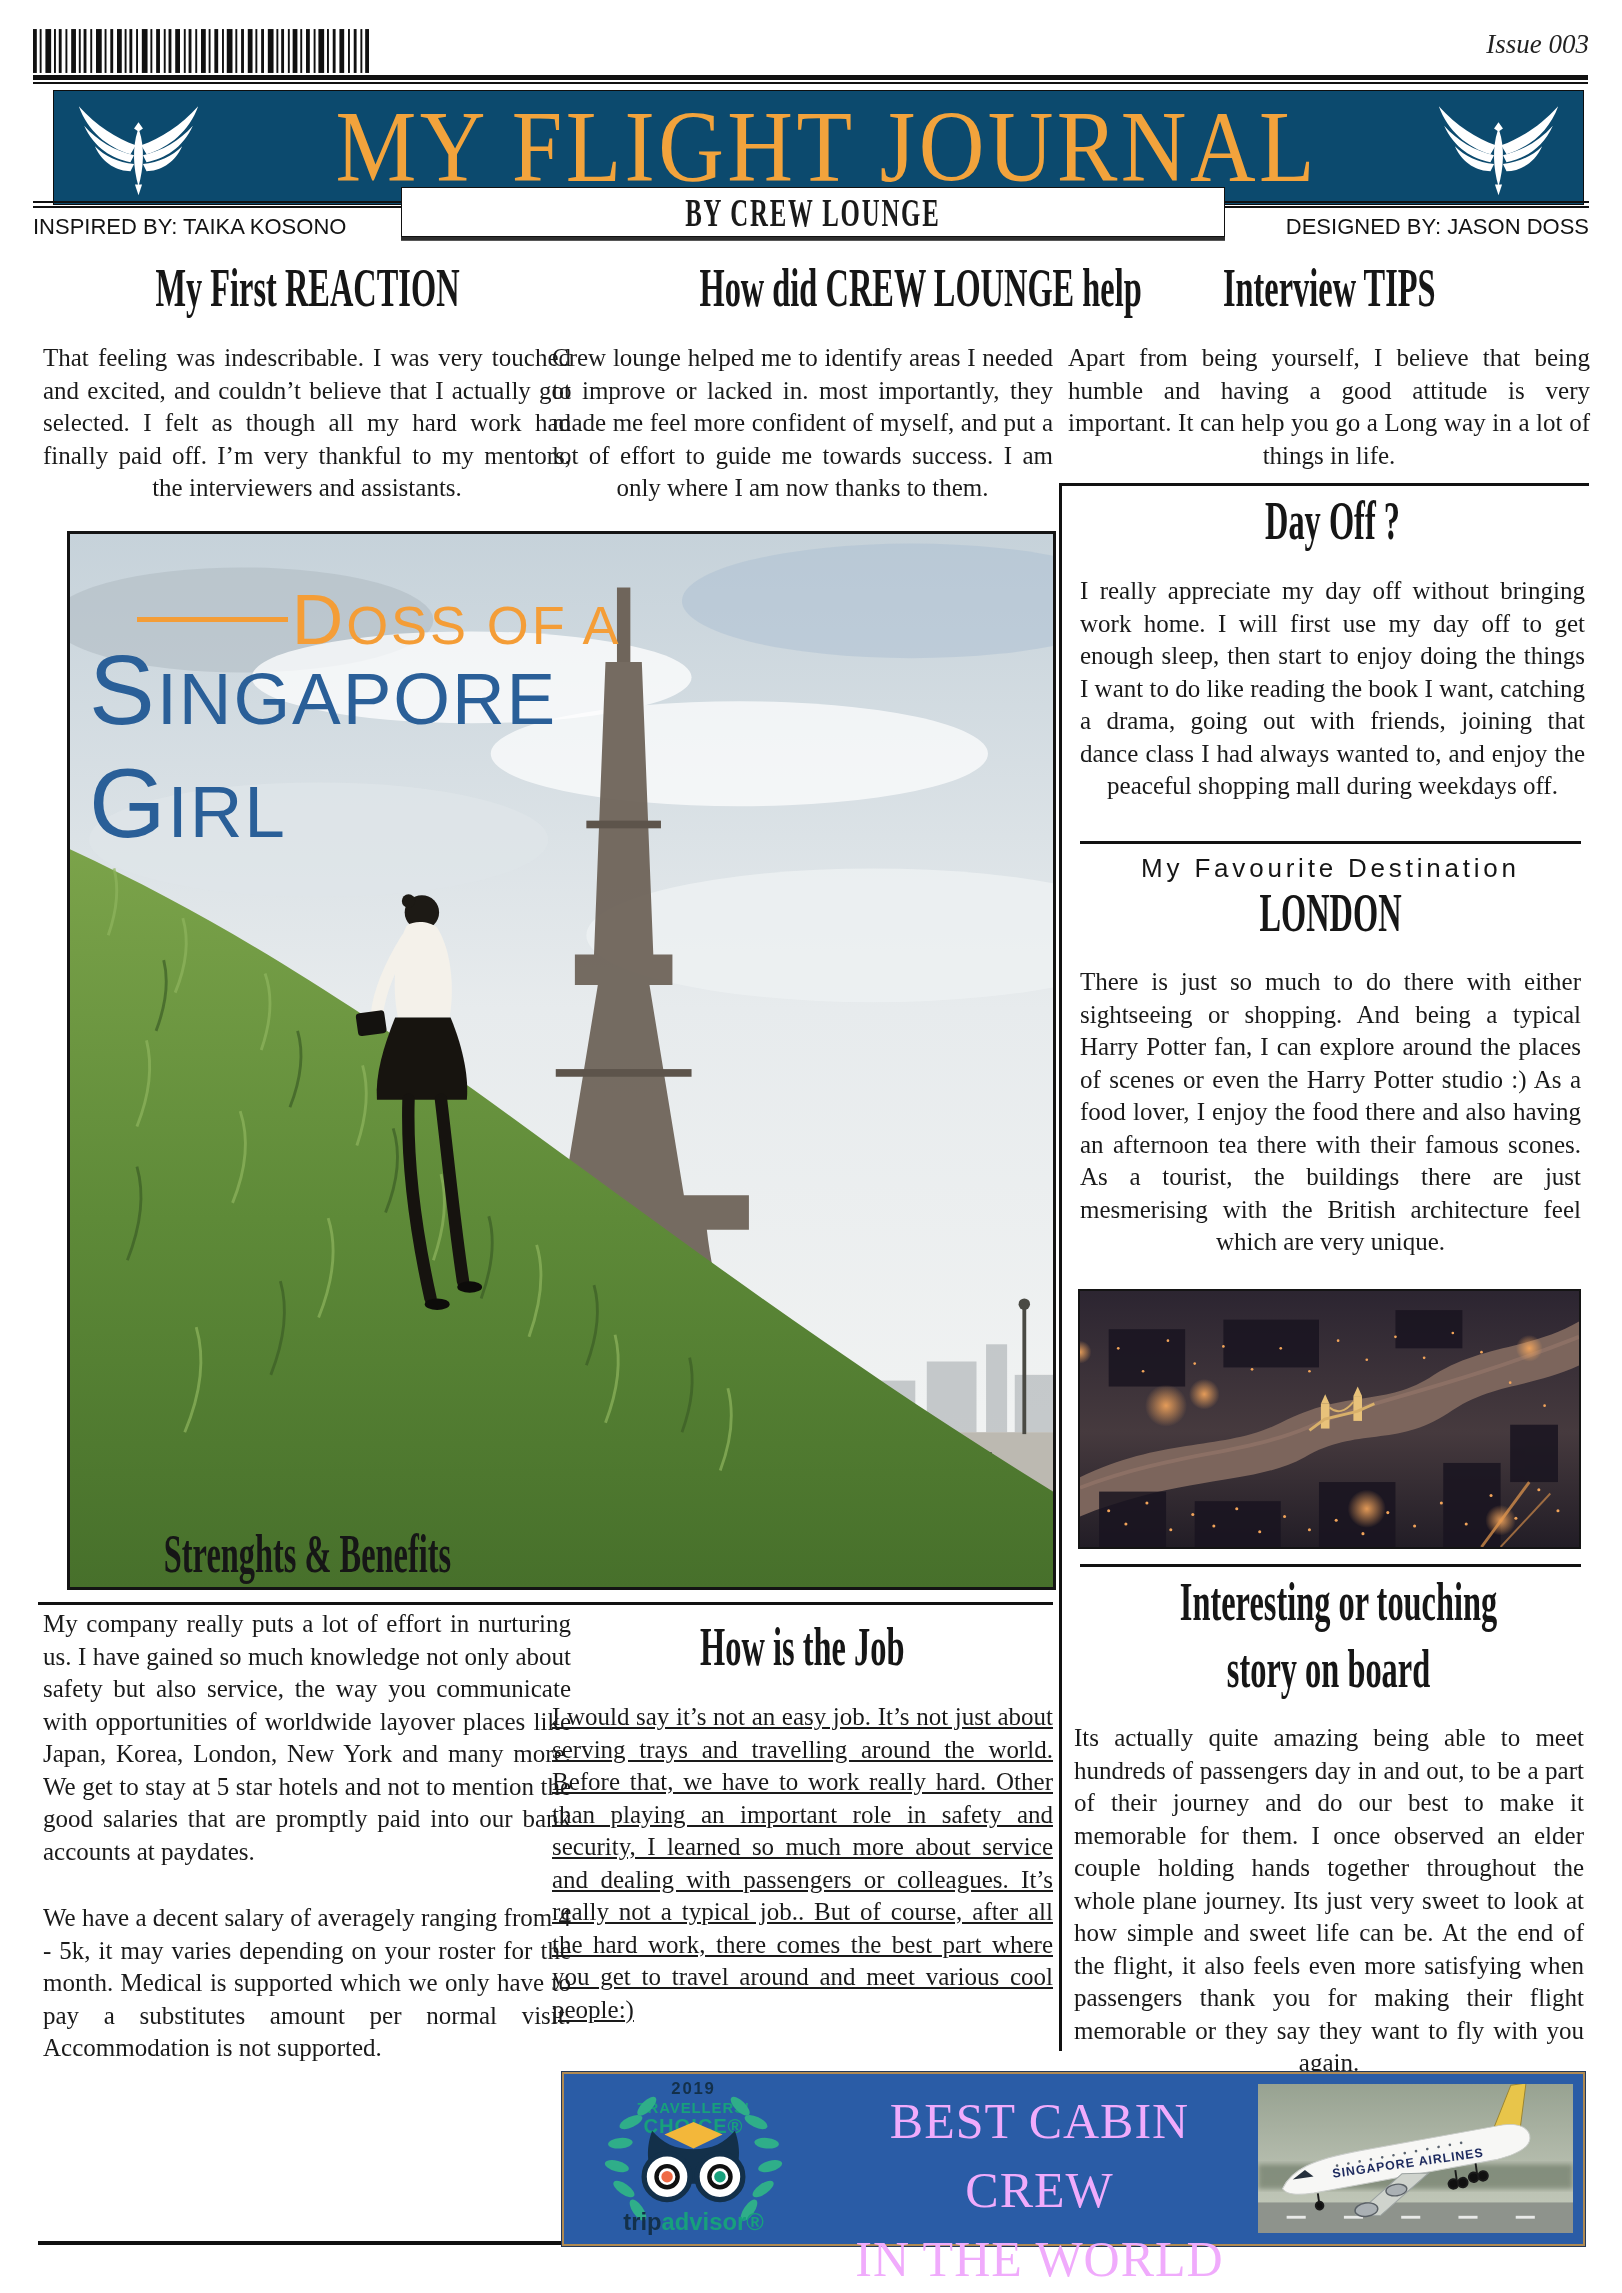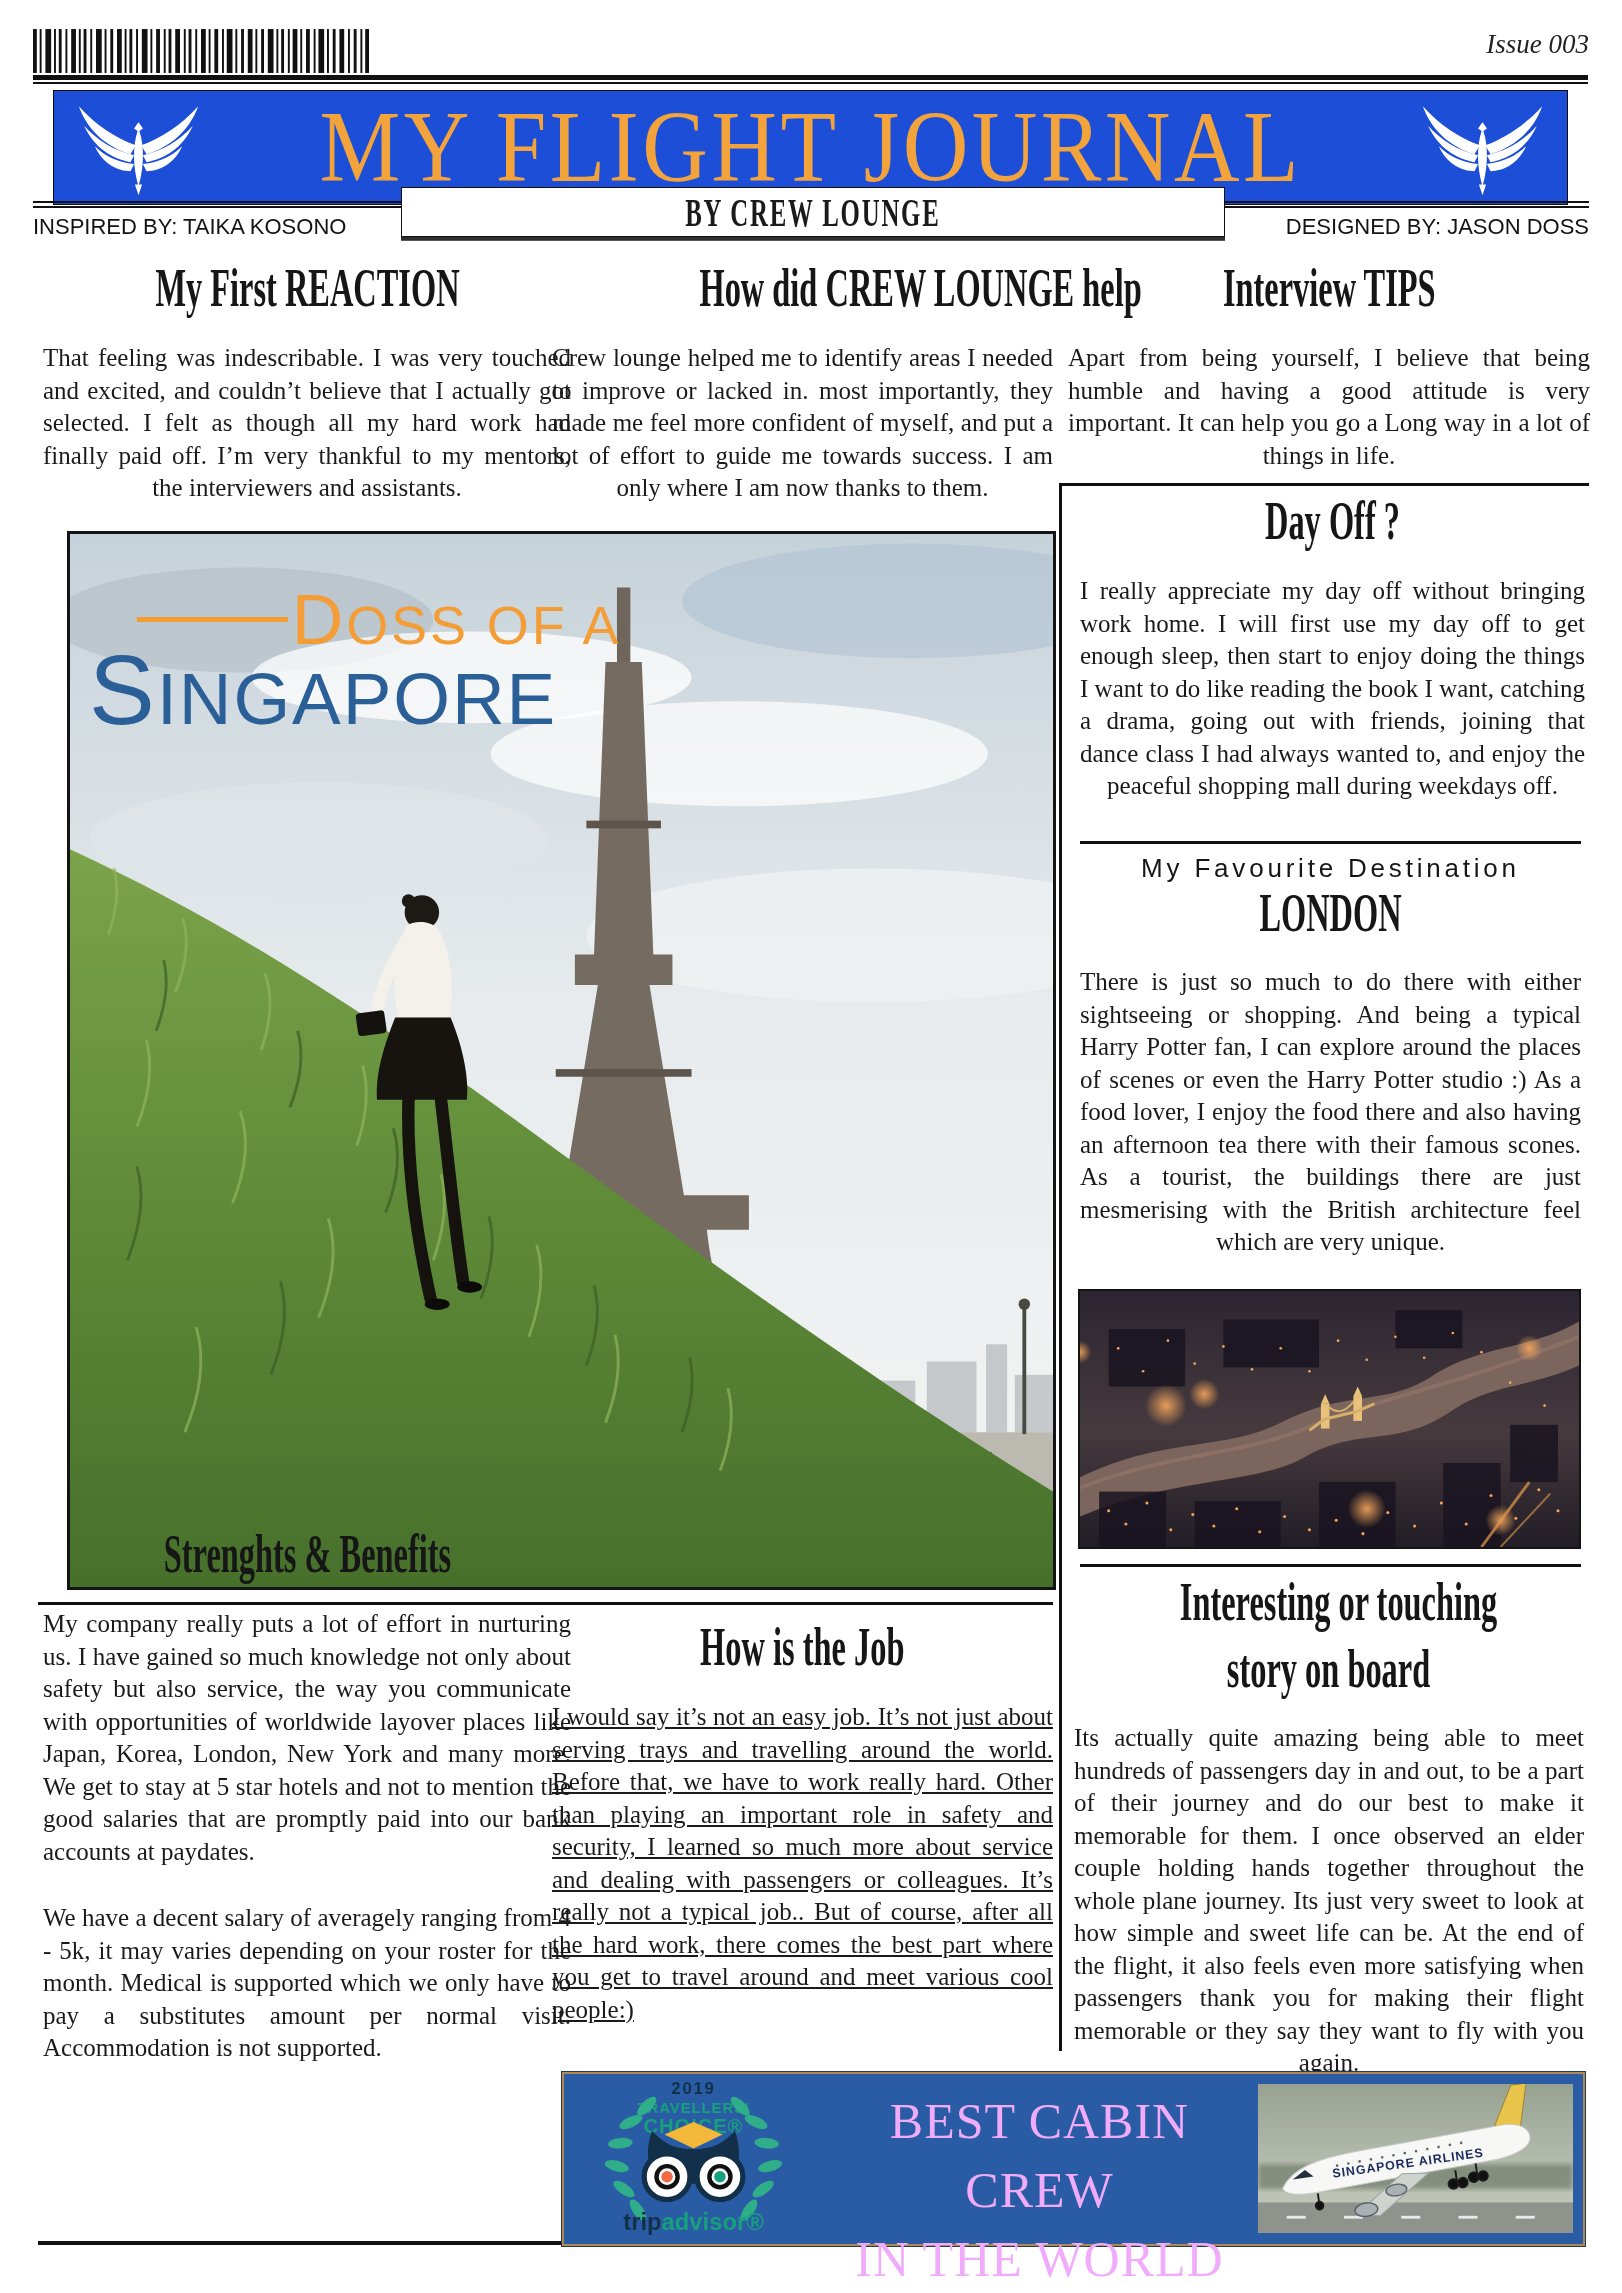--- a/index.html
+++ b/index.html
@@ -4,22 +4,22 @@
 <style>
   html,body{margin:0;padding:0;background:#e8e8e8;}
   #page{position:relative;width:1622px;height:2293px;background:#ffffff;margin:0 auto;
         font-family:"Liberation Serif",serif;color:#1a1a1a;overflow:hidden;}
   .abs{position:absolute;}
 
   
   .issue{right:33px;top:29px;font:italic 27px "Liberation Serif",serif;color:#222;}
   .rule-a{left:33px;top:75px;width:1555px;height:4.8px;background:#111;}
   .rule-b{left:33px;top:82px;width:1555px;height:1.9px;background:#111;}
-  .banner{left:53px;top:90px;width:1513px;height:113px;background:#1d4ed8;border:1.9px solid #0d0d0d;
-          display:flex;align-items:center;justify-content:center;}
+  .banner{left:53px;top:90px;width:1513px;height:113px;background:#0c4a6e;border:1.9px solid #0d0d0d;
+          display:flex;align-items:center;justify-content:center;padding-left:16px;}
   .banner-title{display:inline-block;font-size:101px;font-weight:400;color:#F2A33C;
                 letter-spacing:3.8px;white-space:nowrap;transform:scaleX(.9);line-height:1;}
   .wing{position:absolute;top:7.6px;width:143px;height:98px;}
   .wing-l{left:13.4px;} .wing-r{right:13.4px;}
   .crewline{height:1.9px;background:#111;}
   .cl1a{left:33px;top:201px;width:368px;} .cl1b{left:33px;top:206px;width:368px;}
   .cl2a{left:1224px;top:201px;width:365px;} .cl2b{left:1224px;top:206px;width:365px;}
   .crewbox{left:401px;top:187px;width:822px;height:48px;background:#fff;border:1.9px solid #111;
            box-shadow:0 3.8px 0 #2e2e2e;display:flex;align-items:center;justify-content:center;z-index:5;}
   .crewbox span{display:inline-block;font-size:40px;font-weight:700;letter-spacing:2.9px;
@@ -296,20 +296,21 @@
         <path d="M388,592 C396,660 402,722 411,782" stroke="#16130f" stroke-width="13" fill="none" stroke-linecap="round"></path>
         <ellipse cx="384" cy="806" rx="13" ry="6" fill="#0d0c0a"></ellipse>
         <ellipse cx="418" cy="788" rx="13" ry="6" fill="#0d0c0a"></ellipse>
       </g>
     </svg>
     <div class="kick-row">
       <div class="kick-line"></div>
       <div class="kick-text">DOSS OF A</div>
     </div>
     <div class="fw fw1">SINGAPORE</div>
+    <div class="fw fw2">GIRL</div>
   </div>
 
   <div class="abs vline"></div>
   <div class="abs dayoff-topline"></div>
 
   <div class="abs dayoff">
     <div class="hwrap"><span class="hx">Day Off ?</span></div>
     <p class="para clast">I really appreciate my day off without bringing work home. I will first use my day off to get enough sleep, then start to enjoy doing the things I want to do like reading the book I want, catching a drama, going out with friends, joining that dance class I had always wanted to, and enjoy the peaceful shopping mall during weekdays off.</p>
   </div>
 

